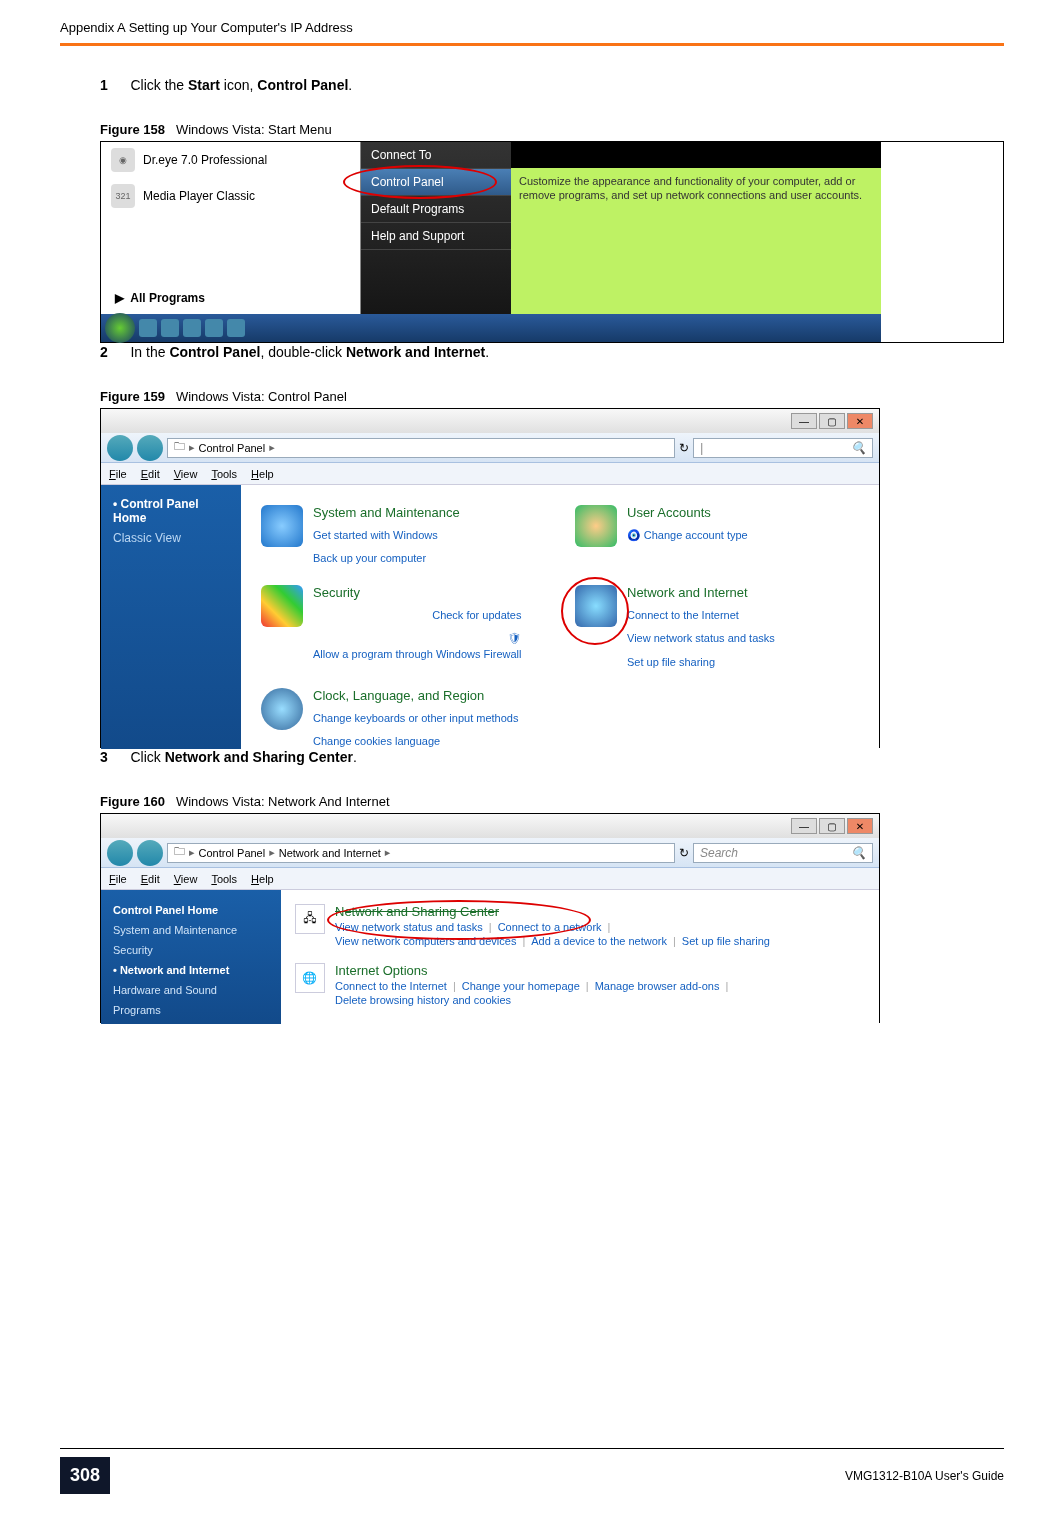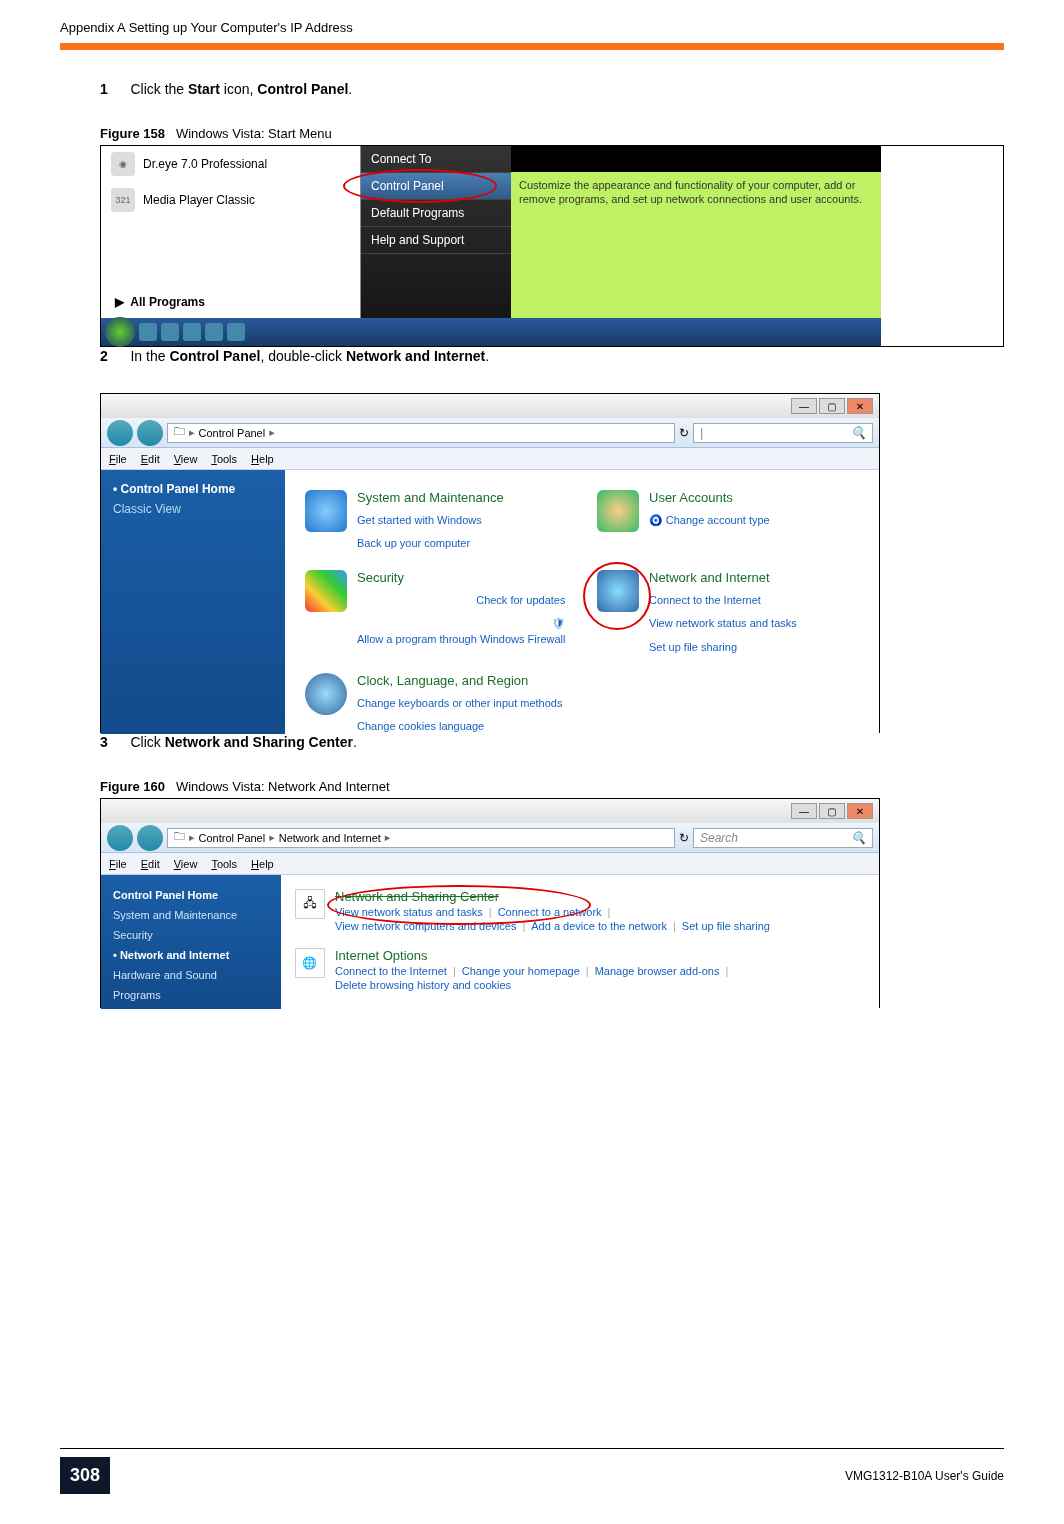--- a/index.html
+++ b/index.html
@@ -1,18 +1,18 @@
 <!DOCTYPE html>
 <html><head>
   <meta charset="utf-8">
   <style>
     * { margin: 0; padding: 0; box-sizing: border-box; font-family: Verdana, Arial, sans-serif; }
     body { background: #fff; width: 1064px; height: 1524px; position: relative; }
     .page { padding: 20px 60px 0 60px; }
-    .header-line { font-size: 13px; color: #000; padding-bottom: 8px; border-bottom: 7px solid #f97316; margin-bottom: 30px; }
+    .header-line { font-size: 13px; color: #000; padding-bottom: 8px; border-bottom: 3px solid #f97316; margin-bottom: 30px; }
     .step { margin-bottom: 28px; padding-left: 40px; }
     .step-num { display: inline-block; font-weight: bold; width: 26px; font-size: 14px; }
     .step-text { display: inline; font-size: 14px; }
     .step-text b { font-weight: bold; }
     .fig-caption { font-size: 13px; margin: 10px 0 4px 40px; }
     .fig-caption b { font-weight: bold; }
     .screenshot { margin-left: 40px; border: 1px solid #000; }
 
     
     .fig158 { width: 780px; height: 200px; background: #000; display: flex; font-family: "Courier New", monospace; font-size: 12px; }
@@ -38,21 +38,21 @@
     .win-btn{width:26px;height:16px;background:#ddd;border:1px solid #999;display:flex;align-items:center;justify-content:center;font-size:10px;}
     .win-btn.cl{background:#e86;}
     .win-nav{height:30px;background:linear-gradient(#eef4fb,#d6e4f4);border-bottom:1px solid #a8c0e0;display:flex;align-items:center;padding:0 6px;gap:4px;}
     .navbtn{width:26px;height:26px;border-radius:50%;background:linear-gradient(#5ab,#28a);}
     .bc{flex:1;background:#fff;border:1px solid #9ab;height:20px;display:flex;align-items:center;padding:0 6px;font-size:11px;}
     .bc-sep{margin:0 4px;color:#666;}
     .srch{width:180px;background:#fff;border:1px solid #9ab;height:20px;padding:0 6px;color:#888;font-style:italic;display:flex;align-items:center;justify-content:space-between;}
     .win-menu{height:22px;background:#f0f4fa;border-bottom:1px solid #ccd;display:flex;align-items:center;gap:14px;padding:0 8px;font-family:"Courier New",monospace;font-size:11px;}
     .win-menu u{text-decoration:underline;}
     .cp-body{display:flex;height:264px;}
-    .cp-side{width:184px;background:linear-gradient(#1a5fa8,#124a8a);color:#fff;padding:12px;}
+    .cp-side{width:140px;background:linear-gradient(#1a5fa8,#124a8a);color:#fff;padding:12px;}
     .cp-side-h{font-weight:bold;font-size:12px;margin-bottom:6px;}
     .cp-side-l{color:#bcd8f4;font-size:12px;margin-top:4px;}
     .cp-main{flex:1;background:#fff;padding:20px 20px;display:grid;grid-template-columns:1fr 1fr;gap:18px 30px;}
     .cp-cat{display:flex;gap:10px;position:relative;}
     .cp-cat-icon{width:42px;height:42px;border-radius:6px;flex-shrink:0;}
     .cp-cat-t{color:#1a6e2a;font-size:13px;}
     .cp-cat-s{color:#1560c0;font-size:11px;margin-top:8px;line-height:1.4;}
     .cp-cat.sec .cp-cat-s{display:flex;flex-direction:column;text-align:right;}
     .cp-cat.net::after{content:'';position:absolute;top:-8px;left:-14px;width:64px;height:64px;border:2px solid #d00;border-radius:50%;pointer-events:none;}
     .ic-sys{background:radial-gradient(#8cf,#27c);}
@@ -139,20 +139,21 @@
       <div class="sm-tb-icon"></div>
     </div>
   </div>
 
   <div class="step">
     <span class="step-num">2</span>
     <span class="step-text">
       <span>In the </span><b>Control Panel</b><span>, double-click </span><b>Network and Internet</b><span>.</span>
     </span>
   </div>
+  <div class="fig-caption"><b>Figure 159</b>&nbsp;&nbsp;&nbsp;<span>Windows Vista: Control Panel</span></div>
   <div class="screenshot fig159">
     <div class="win-top">
       <div class="win-btn">—</div>
       <div class="win-btn">▢</div>
       <div class="win-btn cl">✕</div>
     </div>
     <div class="win-nav">
       <div class="navbtn"></div>
       <div class="navbtn"></div>
       <div class="bc">

